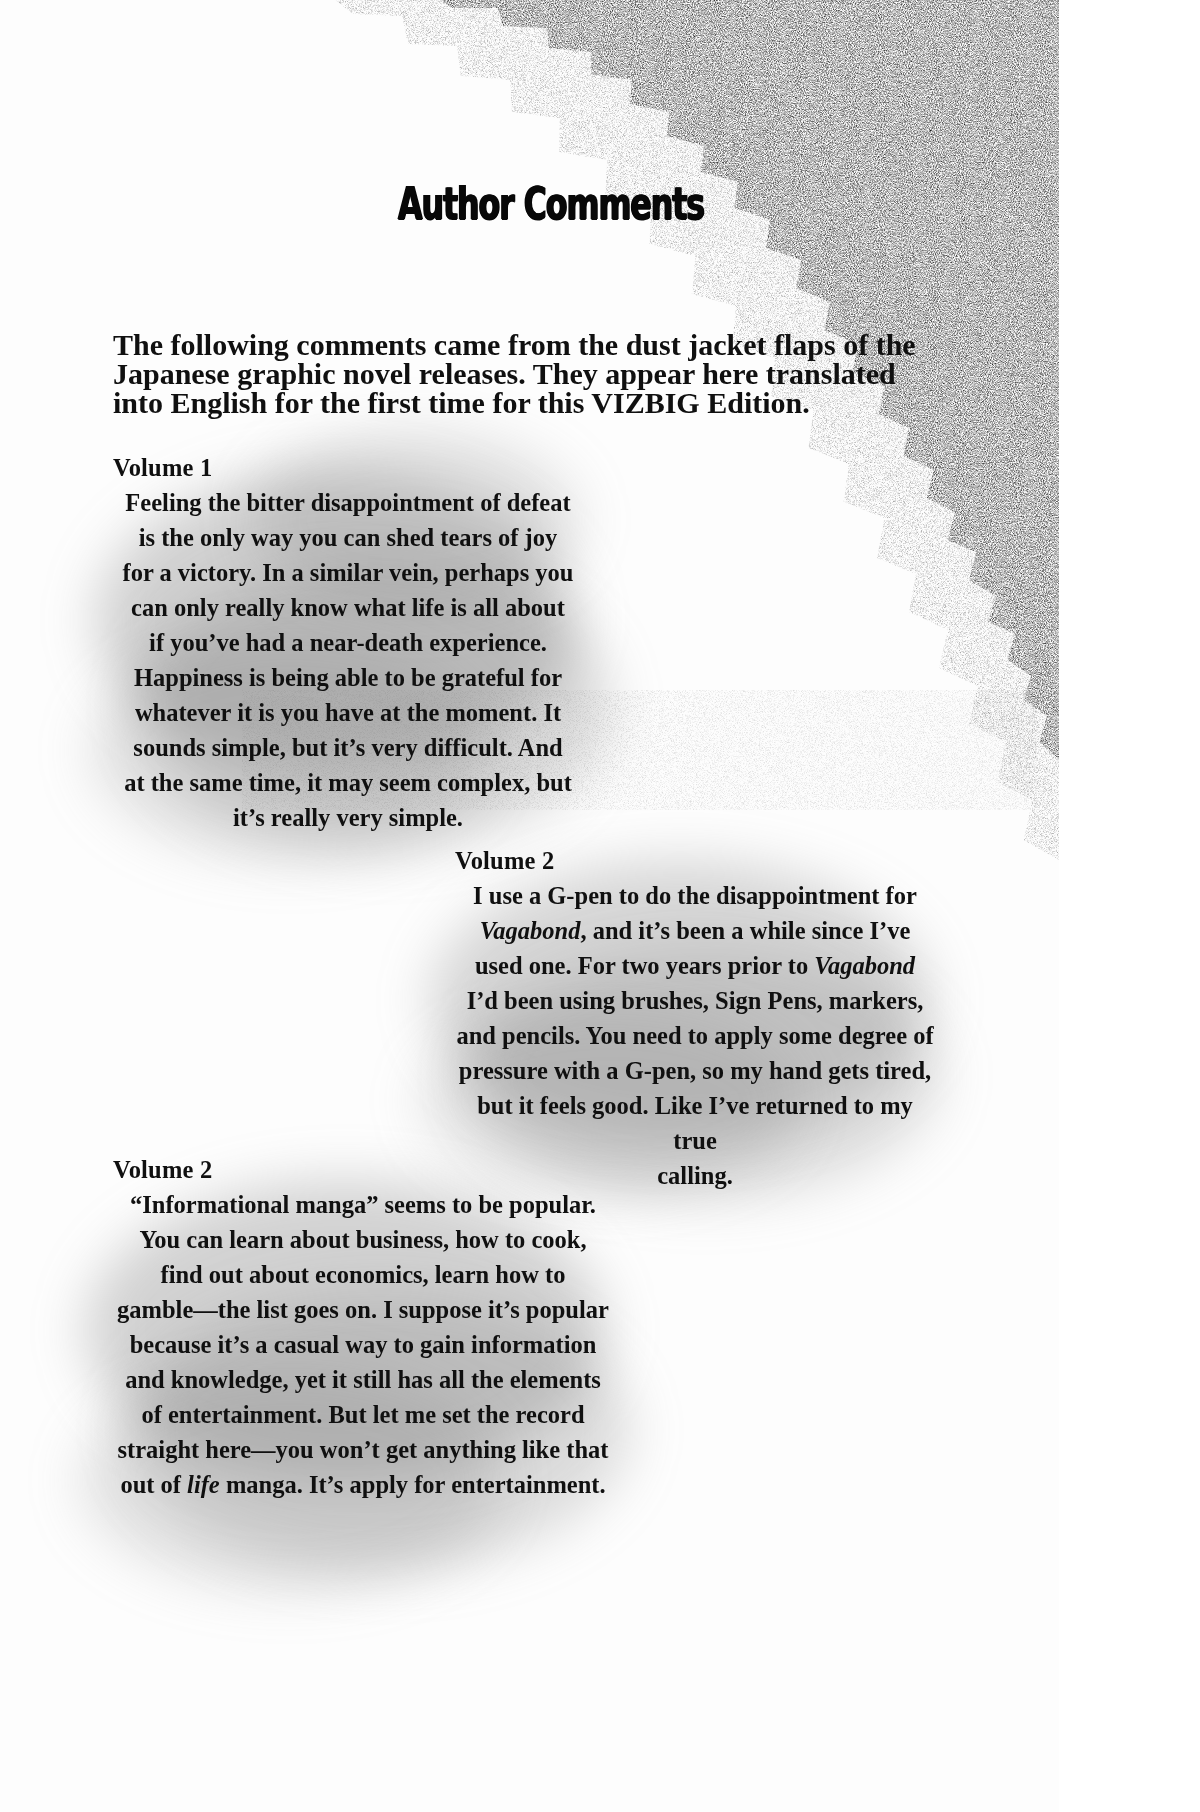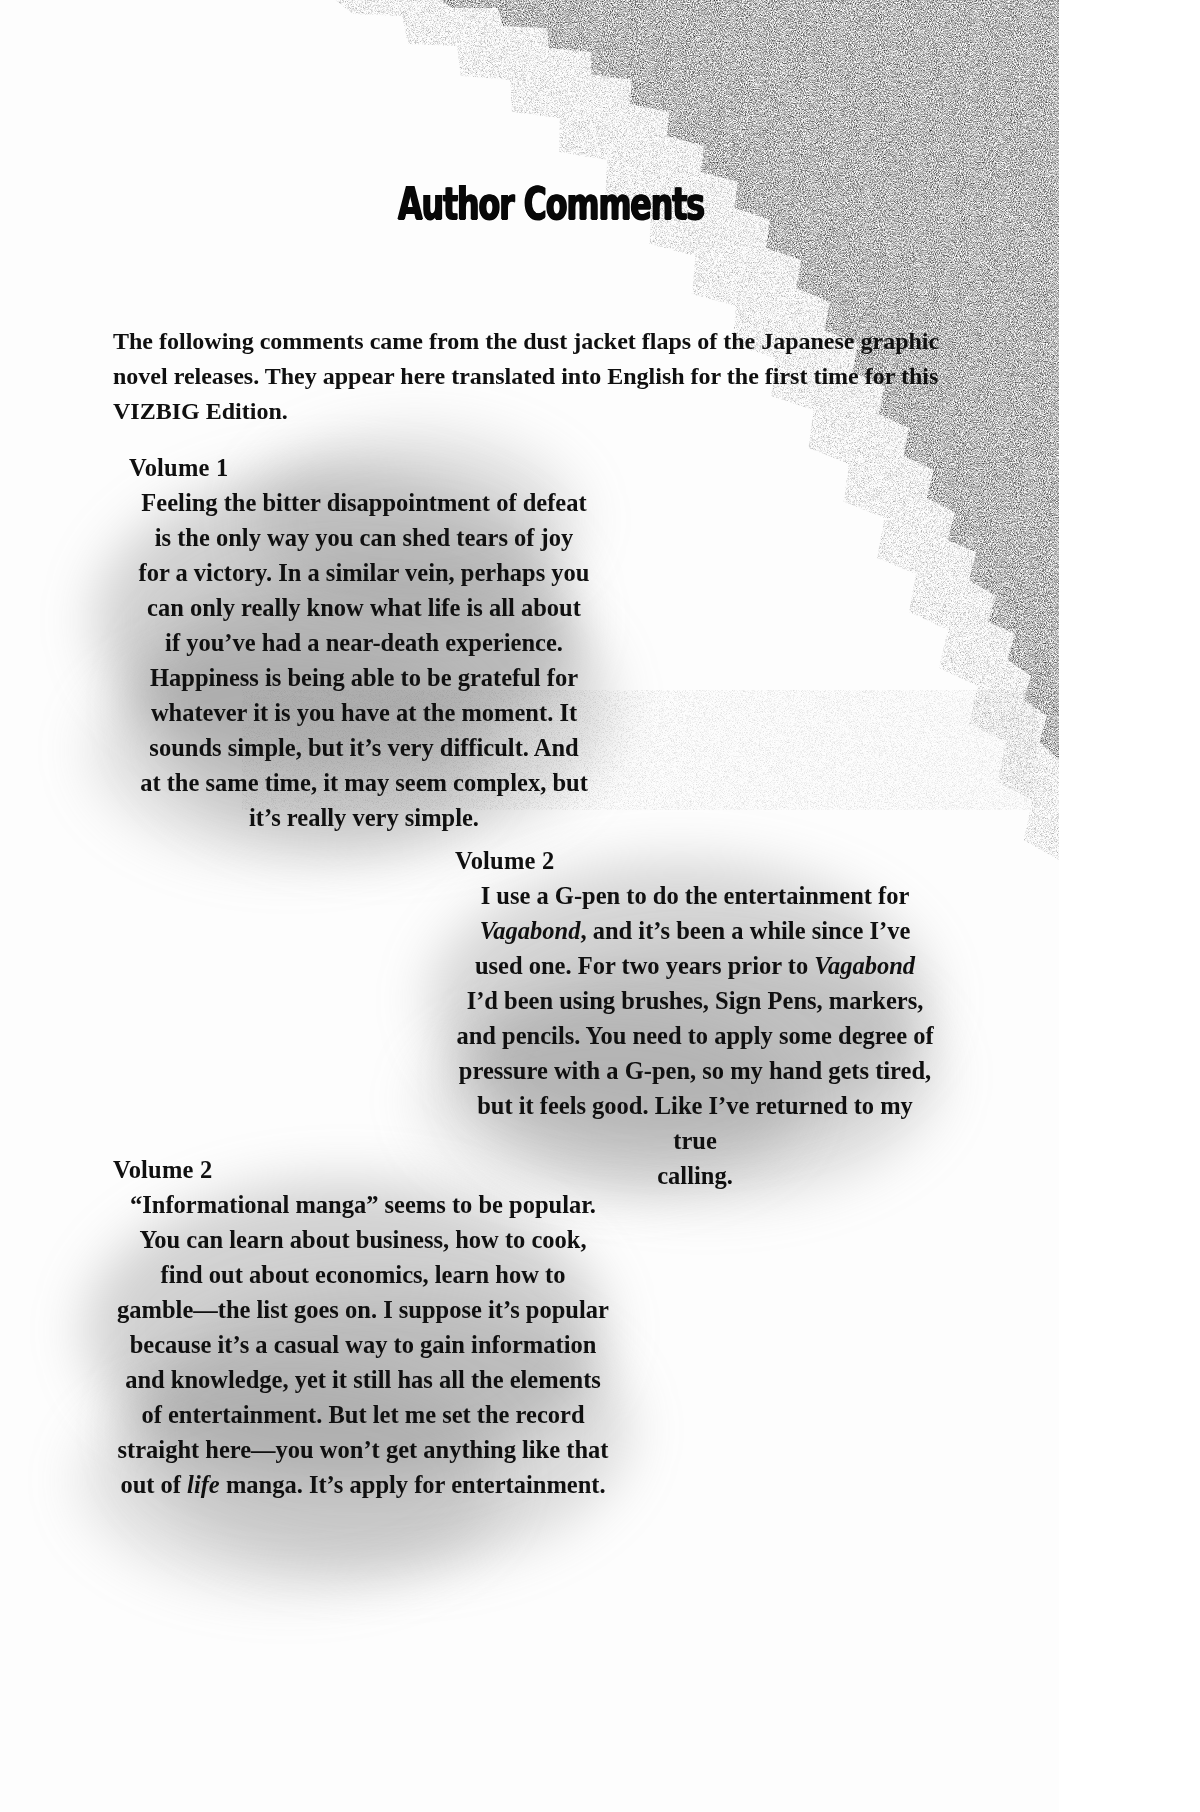--- a/index.html
+++ b/index.html
@@ -51,43 +51,43 @@
     white-space: nowrap;
     text-shadow: 1px 0 0 #080808, -1px 0 0 #080808, 0 1px 0 #080808;
   }
 
   #intro {
     position: absolute;
     left: 113px;
     top: 300px;
     width: 830px;
     z-index: 5;
-    font-size: 24px;
-    line-height: 35px;
+    font-size: 30px;
+    line-height: 29px;
     font-weight: 700;
     color: #101010;
   }
 
   .vol-block {
     position: absolute;
     z-index: 5;
     font-size: 24.5px;
     line-height: 35px;
     font-weight: 700;
     color: #101010;
   }
   .vol-heading {
     font-size: 24.5px;
     font-weight: 700;
     letter-spacing: 0.2px;
   }
   .vol-body { white-space: pre-line; text-align: center; }
   .vol-body i { font-style: italic; font-weight: 700; }
 
-  #vol1 { left: 113px; top: 450px; width: 470px; margin-left: 16px; }
+  #vol1 { left: 113px; top: 450px; width: 470px; }
   #vol2 { left: 455px; top: 843px; width: 480px; }
   #vol3 { left: 113px; top: 1152px; width: 500px; }
 </style>
 </head>
 <body>
 
 <div id="page">
 
   <div class="blob" style="left:95px;  top:470px;  width:480px; height:300px; background:rgba(110,110,110,0.30);"></div>
   <div class="blob" style="left:140px; top:560px;  width:470px; height:290px; background:rgba(120,120,120,0.26);"></div>
@@ -165,21 +165,21 @@
 if you’ve had a near-death experience.
 Happiness is being able to be grateful for
 whatever it is you have at the moment. It
 sounds simple, but it’s very difficult. And
 at the same time, it may seem complex, but
 it’s really very simple.</div>
   </div>
 
   <div id="vol2" class="vol-block">
     <div class="vol-heading">Volume 2</div>
-    <div class="vol-body"><span>I use a G-pen to do the entertainment for
+    <div class="vol-body"><span>I use a G-pen to do the disappointment for
 </span><i>Vagabond</i><span>, and it’s been a while since I’ve
 used one. For two years prior to </span><i>Vagabond</i><span>
 I’d been using brushes, Sign Pens, markers,
 and pencils. You need to apply some degree of
 pressure with a G-pen, so my hand gets tired,
 but it feels good. Like I’ve returned to my true
 calling.</span></div>
   </div>
 
   <div id="vol3" class="vol-block">

